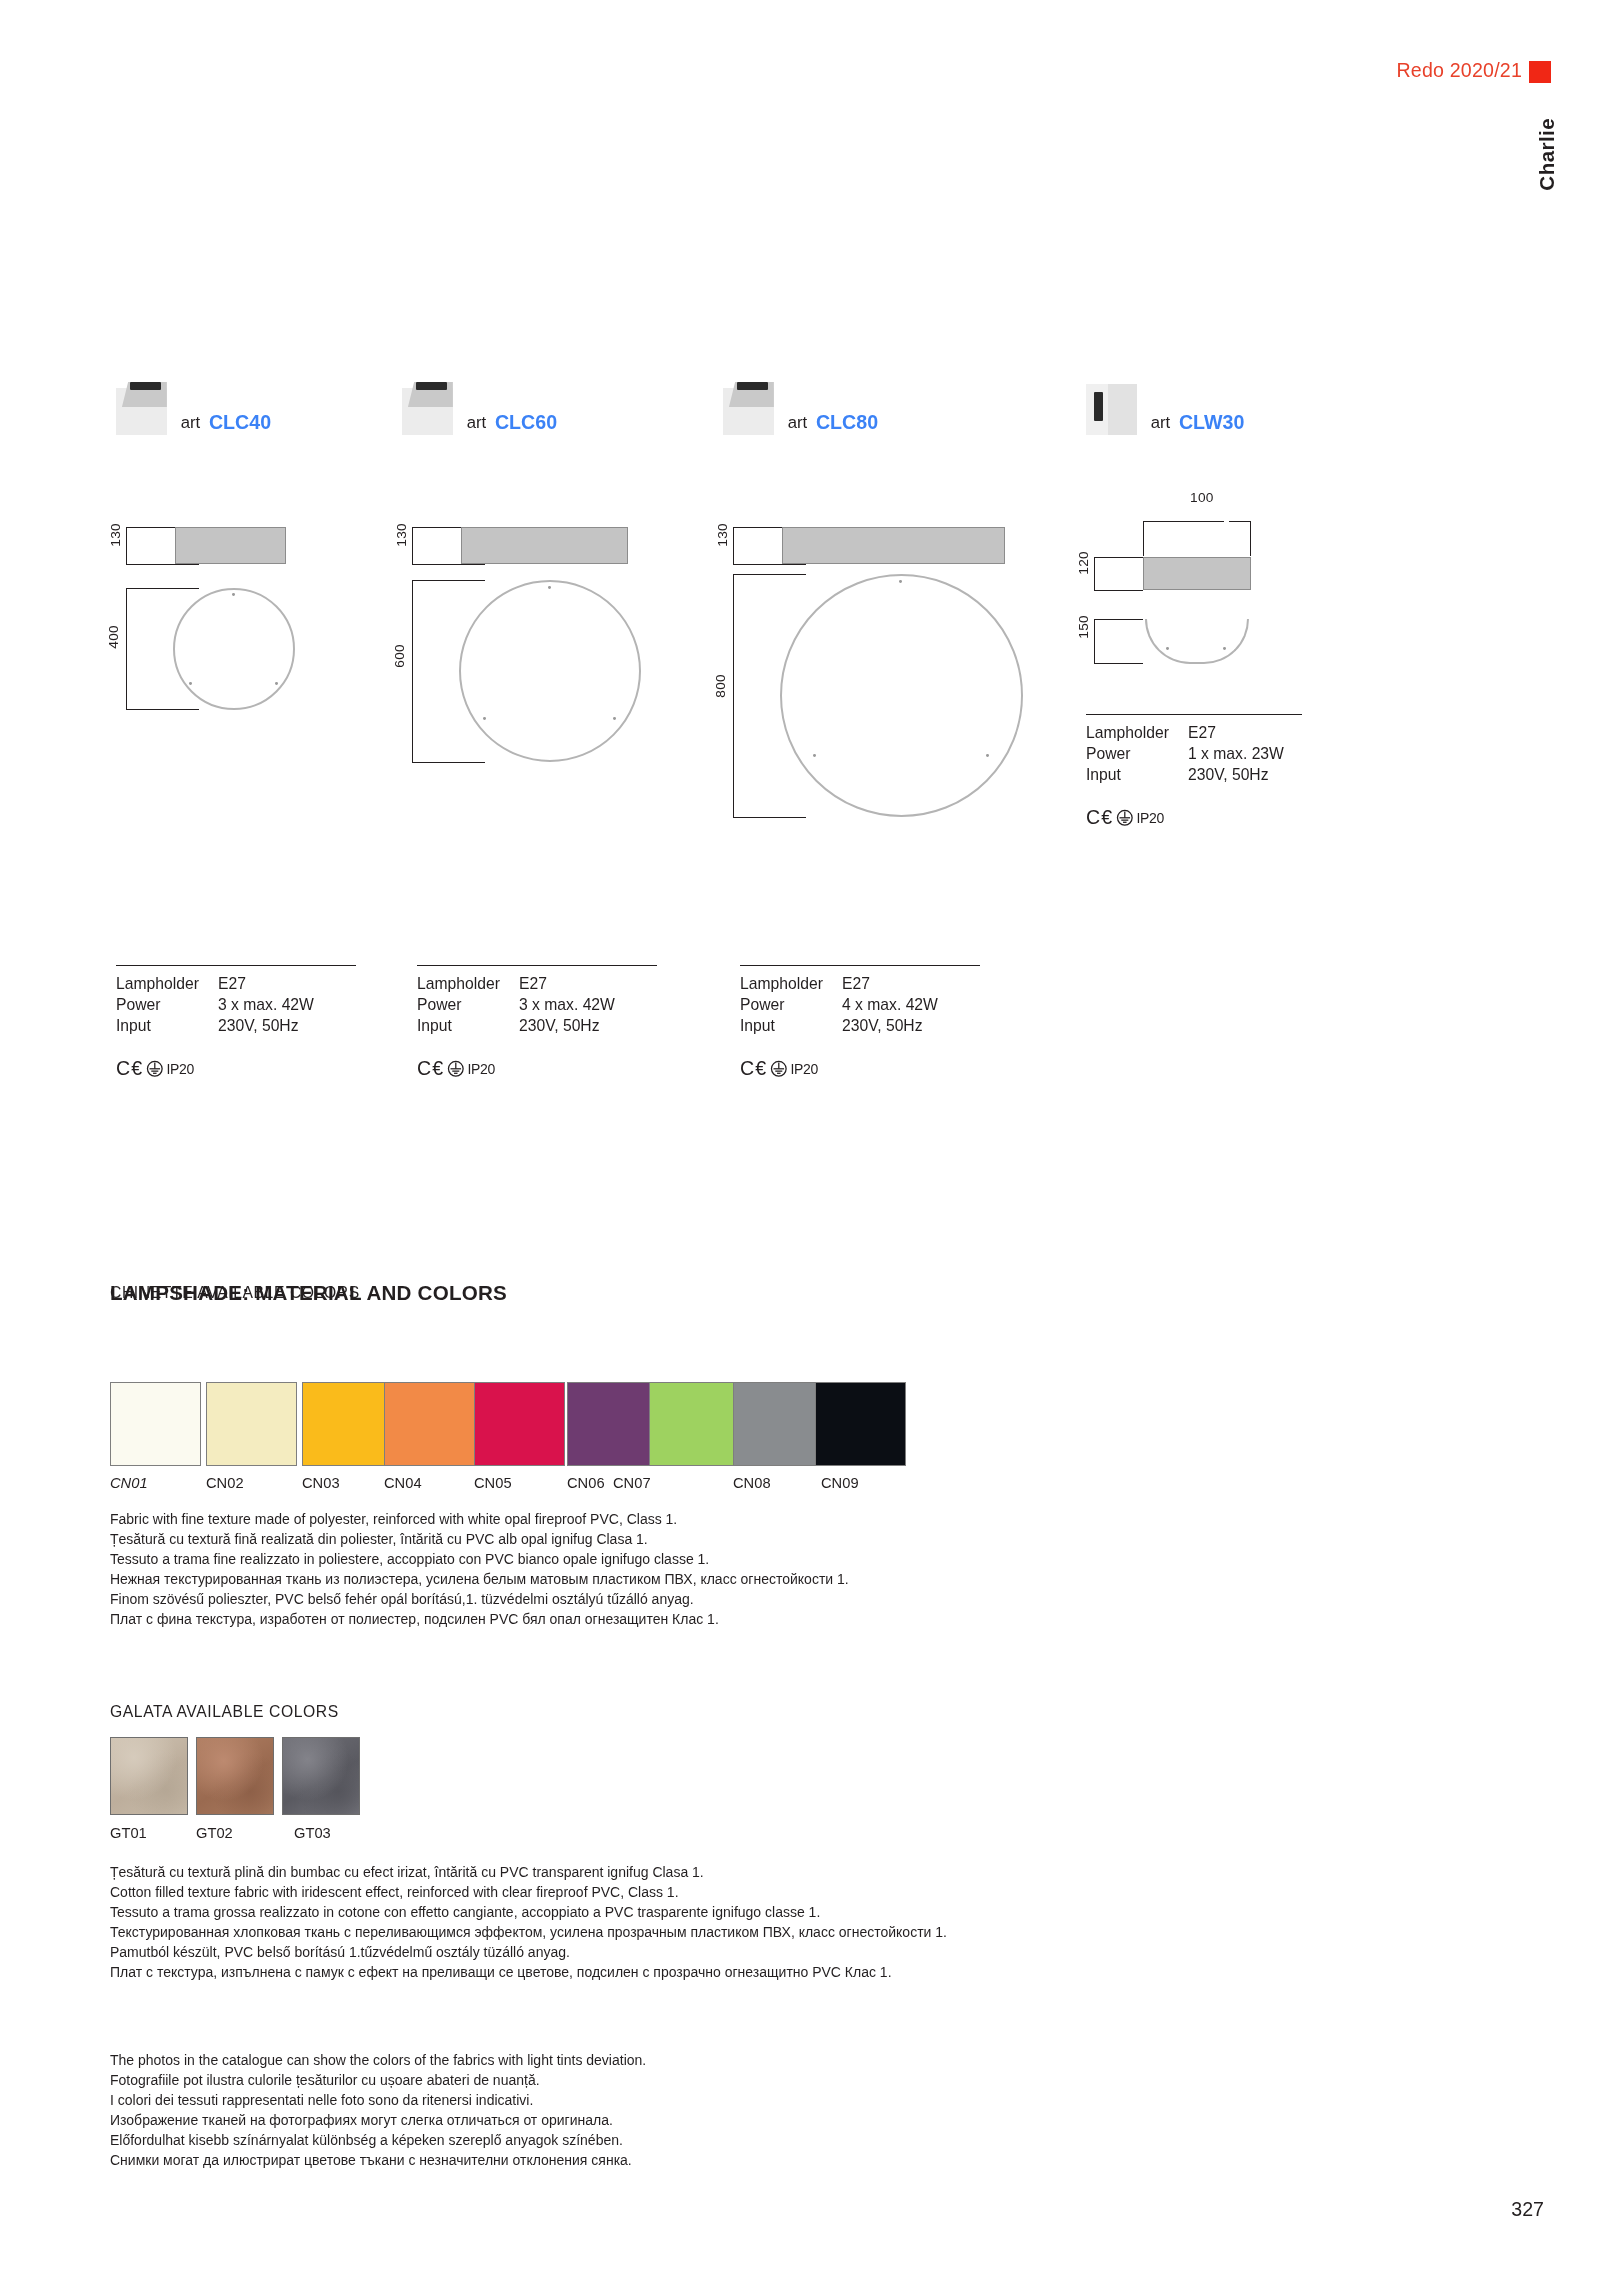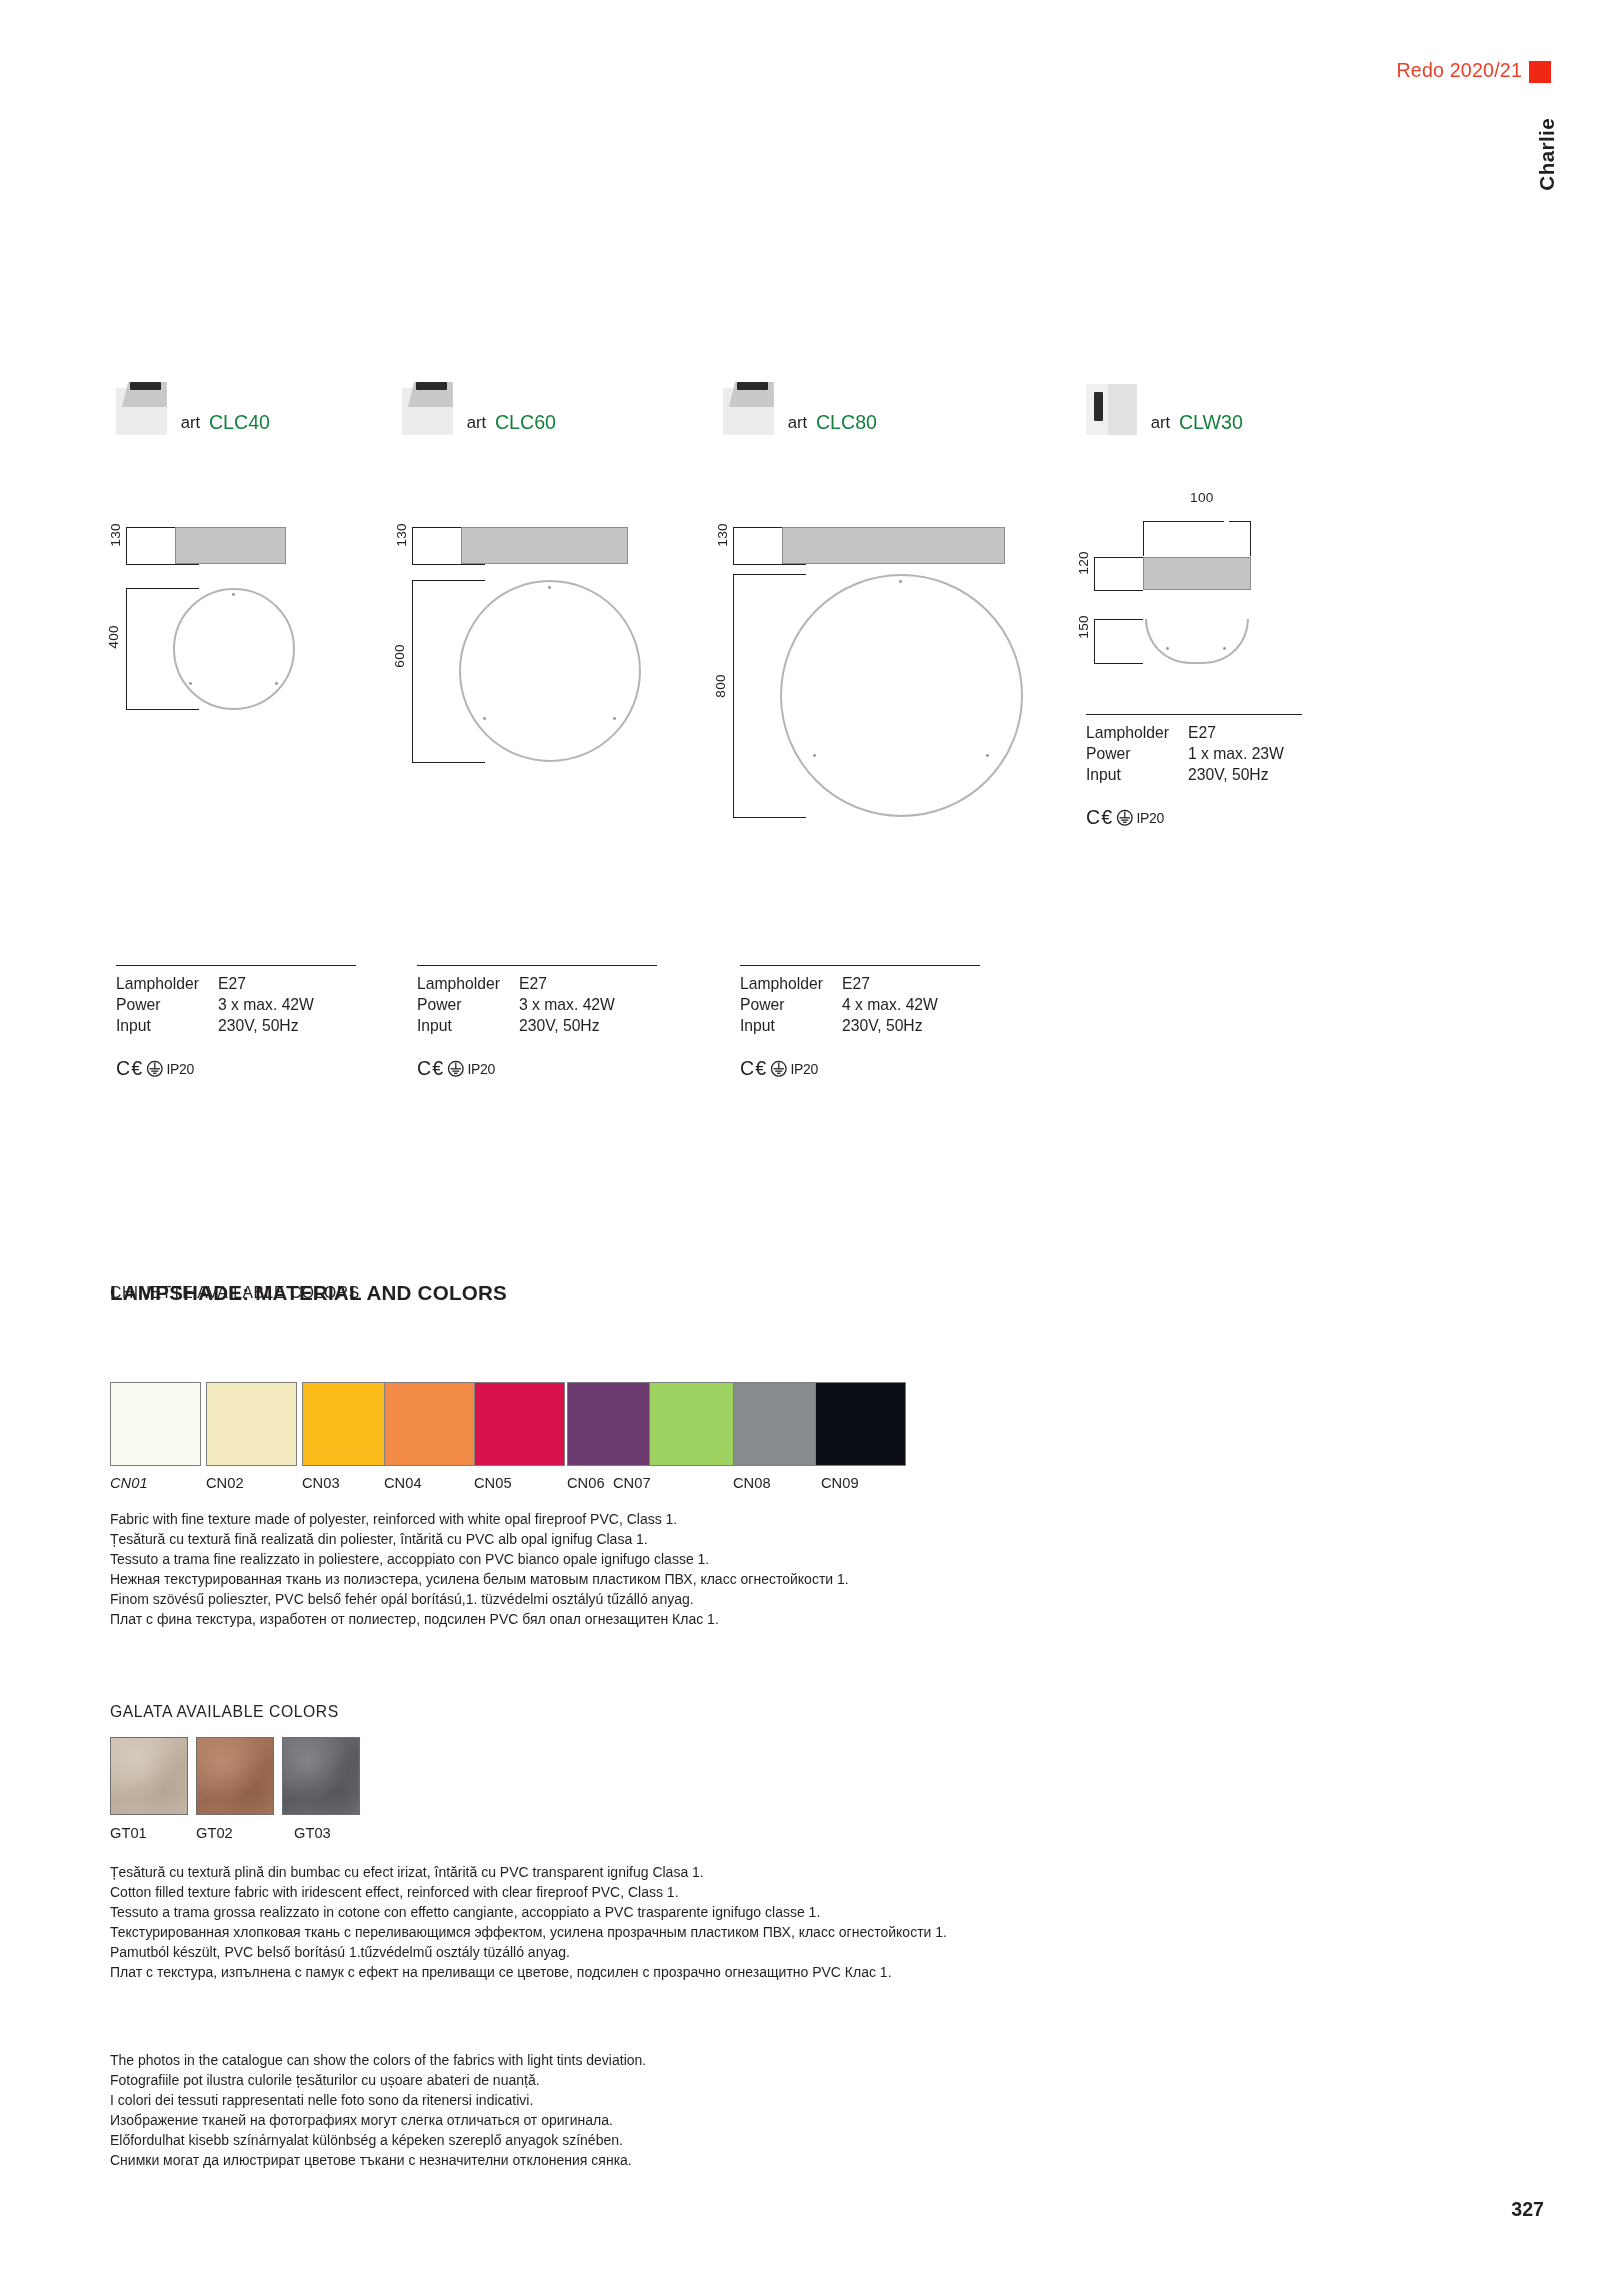--- a/index.html
+++ b/index.html
@@ -17,21 +17,21 @@
   .prod{position:absolute;top:0;display:flex;align-items:flex-end;}
   .thumb{width:51px;height:61px;position:relative;}
   .thumb .body{position:absolute;left:0;top:13.7px;width:51px;height:47px;background:#ececec;}
   .thumb .top{position:absolute;left:5.9px;top:7.8px;width:45px;height:25.5px;background:#c9c9c9;
               clip-path:polygon(14% 0,100% 0,100% 100%,0 100%);}
   .thumb .bar{position:absolute;left:13.7px;top:7.8px;width:31px;height:7.8px;background:#2a2a2a;border-radius:1px;}
   .thumb.wall .body{left:0;top:9.8px;width:51px;height:51px;background:#f0f0f0;}
   .thumb.wall .top{left:21.6px;top:9.8px;width:29px;height:51px;background:#e2e2e2;clip-path:none;}
   .thumb.wall .bar{left:7.8px;top:17.6px;width:8.8px;height:29px;background:#2a2a2a;}
   .art-lbl{margin-left:13.7px;font-size:16.7px;color:#231f20;padding-bottom:2px;}
-  .art-code{margin-left:8.8px;font-size:19.6px;font-weight:normal;color:#15803d;padding-bottom:1px;}
+  .art-code{margin-left:8.8px;font-size:19.6px;font-weight:bold;color:#3b82f6;padding-bottom:1px;}
 
   
   .draw{position:absolute;}
   .dimtxt{position:absolute;font-size:13.7px;color:#231f20;letter-spacing:0.3px;}
   .dimtxt.vert{writing-mode:vertical-rl;transform:rotate(180deg);}
   .dline{position:absolute;background:#231f20;}
   .vline{width:1px;}
   .hline{height:1px;}
   .side-rect{position:absolute;background:#c4c4c4;border:1px solid #8c8c8c;box-sizing:border-box;}
   .circ{position:absolute;border:2px solid #b4b4b4;border-radius:50%;box-sizing:border-box;}
@@ -50,21 +50,21 @@
   .ipnum{font-weight:normal;font-size:14px;letter-spacing:-0.3px;}
   .earth{display:inline-block;width:17.6px;height:17.6px;position:relative;vertical-align:-2.9px;}
 
   
   .sec-title{position:absolute;font-size:20.6px;font-weight:bold;letter-spacing:0.2px;}
   .sub-title{position:absolute;font-size:15.7px;letter-spacing:0.6px;}
   .sw{position:absolute;width:91px;height:84px;border:1px solid #7e7e7e;box-sizing:border-box;}
   .sw-lbl{position:absolute;font-size:14.7px;}
   .gsw{position:absolute;width:78px;height:78px;border:1px solid #6e6e6e;box-sizing:border-box;}
   .para{position:absolute;font-size:14px;line-height:20px;white-space:pre-line;}
-  .pagenum{position:absolute;right:76px;bottom:71px;font-size:19.6px;font-weight:bold;margin-left:44px;}
+  .pagenum{position:absolute;right:76px;bottom:71px;font-size:19.6px;font-weight:normal;margin-left:44px;}
 </style>
 </head>
 <body>
 
 <div class="page">
 
   <div class="hdr-brand">Redo 2020/21</div>
   <div class="hdr-sq"></div>
   <div class="side-tab">Charlie</div>
 

